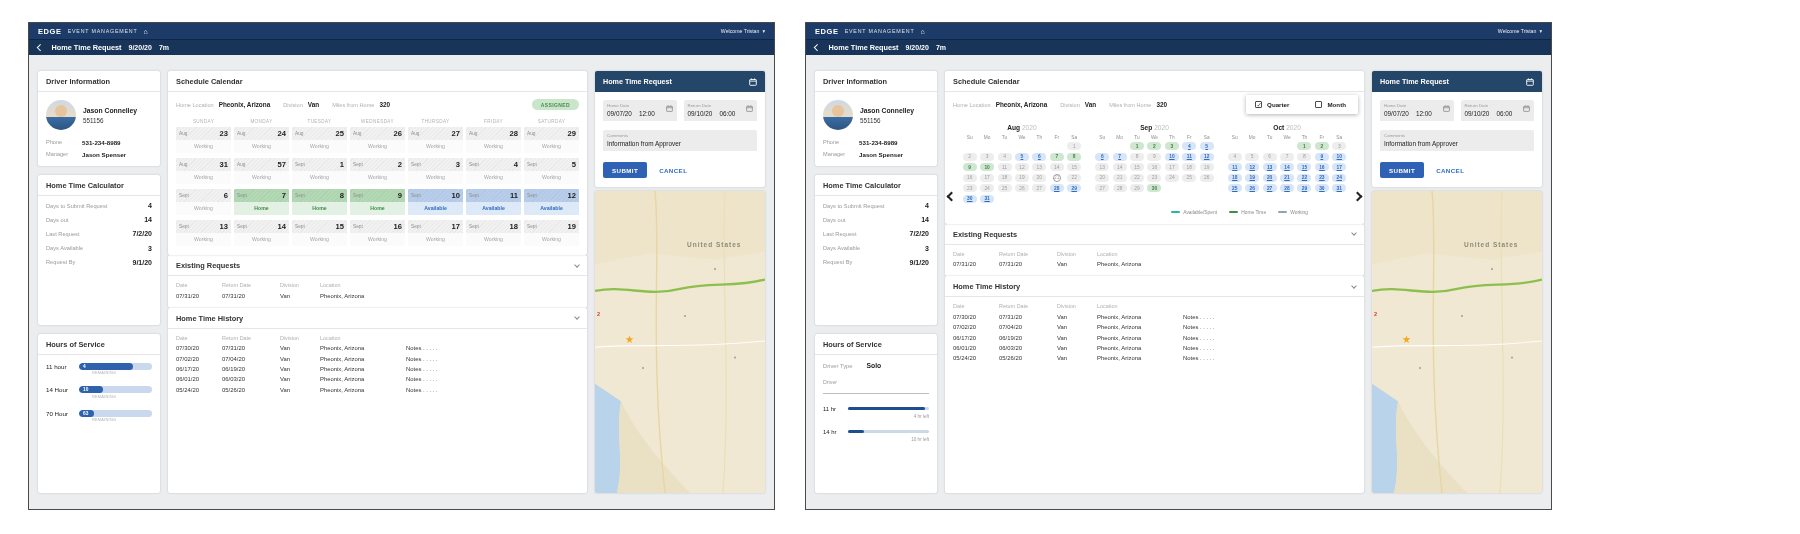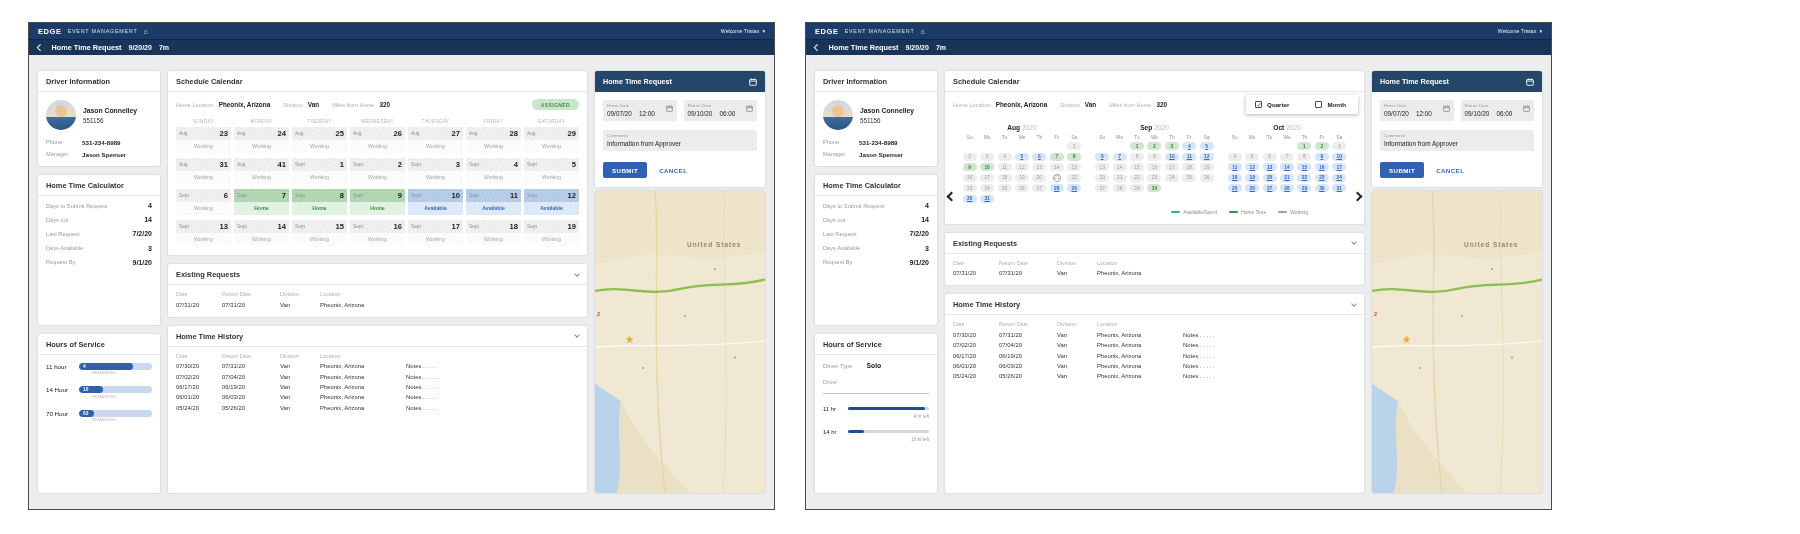--- a/index.html
+++ b/index.html
@@ -15,21 +15,21 @@
   .app-title { font-size:5.3px; letter-spacing:.8px; opacity:.85; margin-left:6px; }
   .home-ico { font-size:7px; margin-left:6px; opacity:.9; }
   .welcome { margin-left:auto; font-size:5.2px; opacity:.9; display:flex; align-items:center; gap:3px; }
   .navbar { height:15px; background:#183459; color:#fff; display:flex; align-items:center; gap:7px; padding:0 9px; flex:none; }
   .back-chev { width:4.5px; height:4.5px; border-left:1.4px solid #fff; border-bottom:1.4px solid #fff; transform:rotate(45deg); margin-right:2px; }
   .nav-title { font-size:7.3px; font-weight:bold; }
   .nav-date,.nav-dur { font-size:7px; font-weight:bold; }
 
   .body { flex:1; background:#ebedef; padding:16px 9px; display:flex; gap:8px; min-height:0; }
   .col-side { width:122px; flex:none; display:flex; flex-direction:column; gap:9px; min-height:0; }
-  .col-main { flex:1; display:flex; flex-direction:column; gap:9px; min-width:0; min-height:0; }
+  .col-main { flex:1; display:flex; flex-direction:column; min-width:0; min-height:0; }
   .col-req { width:170px; flex:none; display:flex; flex-direction:column; gap:4px; min-height:0; }
 
   .panel { background:#fff; border-radius:2px; box-shadow:0 0 2px rgba(0,0,0,.22); }
   .panel-h { display:flex; align-items:center; justify-content:space-between; padding:6px 8px 5px; border-bottom:1px solid #e6e6e6; }
   .panel-h .t { font-size:7.4px; font-weight:bold; color:#333; }
   .chev { width:4px; height:4px; border-right:1.2px solid #8b8b8b; border-bottom:1.2px solid #8b8b8b; transform:rotate(45deg); margin-top:-2px; }
 
   
   .drv-top { display:flex; gap:7px; padding:8px 8px 6px; align-items:center; }
   .avatar { width:30px; height:30px; border-radius:50%; flex:none; background:linear-gradient(180deg,#cfd8e4 0%,#e8dcc8 55%,#3a6ea5 56%,#2c5480 100%); position:relative; overflow:hidden; }
@@ -354,21 +354,21 @@
                 <div class="cell working">
                 <div class="head">
                   <span class="mo">Aug</span>
                   <span class="dy">31</span>
                 </div>
                 <div class="st">Working</div>
               </div>
                 <div class="cell working">
                 <div class="head">
                   <span class="mo">Aug</span>
-                  <span class="dy">41</span>
+                  <span class="dy">57</span>
                 </div>
                 <div class="st">Working</div>
               </div>
                 <div class="cell working">
                 <div class="head">
                   <span class="mo">Sept</span>
                   <span class="dy">1</span>
                 </div>
                 <div class="st">Working</div>
               </div>

